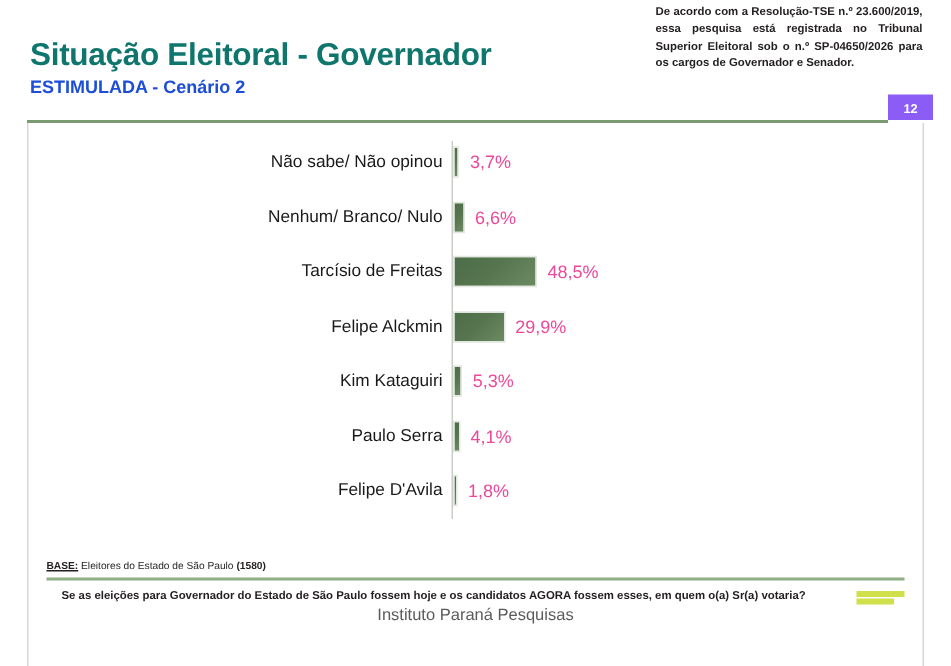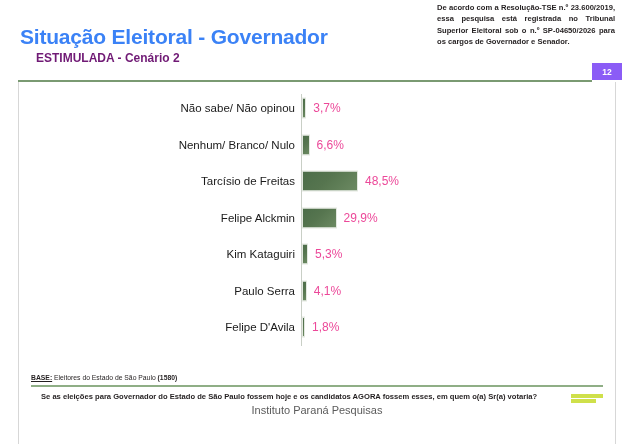--- a/index.html
+++ b/index.html
@@ -33,29 +33,29 @@
   .title-block {
     position: absolute;
     left: 20px;
     top: 26px;
   }
   .title {
     font-size: 21px;
     font-weight: bold;
     letter-spacing: -0.2px;
     line-height: 1.05;
-    color: #3b82f6;
+    color: #0f766e;
     margin: 0;
     white-space: nowrap;
   }
   .subtitle {
     font-size: 12px;
     font-weight: bold;
-    color: #701a75;
-    margin: 3px 0 0 16px;
+    color: #1d4ed8;
+    margin: 3px 0 0 0;
     white-space: nowrap;
   }
   .legal-note {
     position: absolute;
     left: 437px;
     top: 2px;
     width: 178px;
     font-size: 7.6px;
     line-height: 1.5;
     font-weight: bold;

